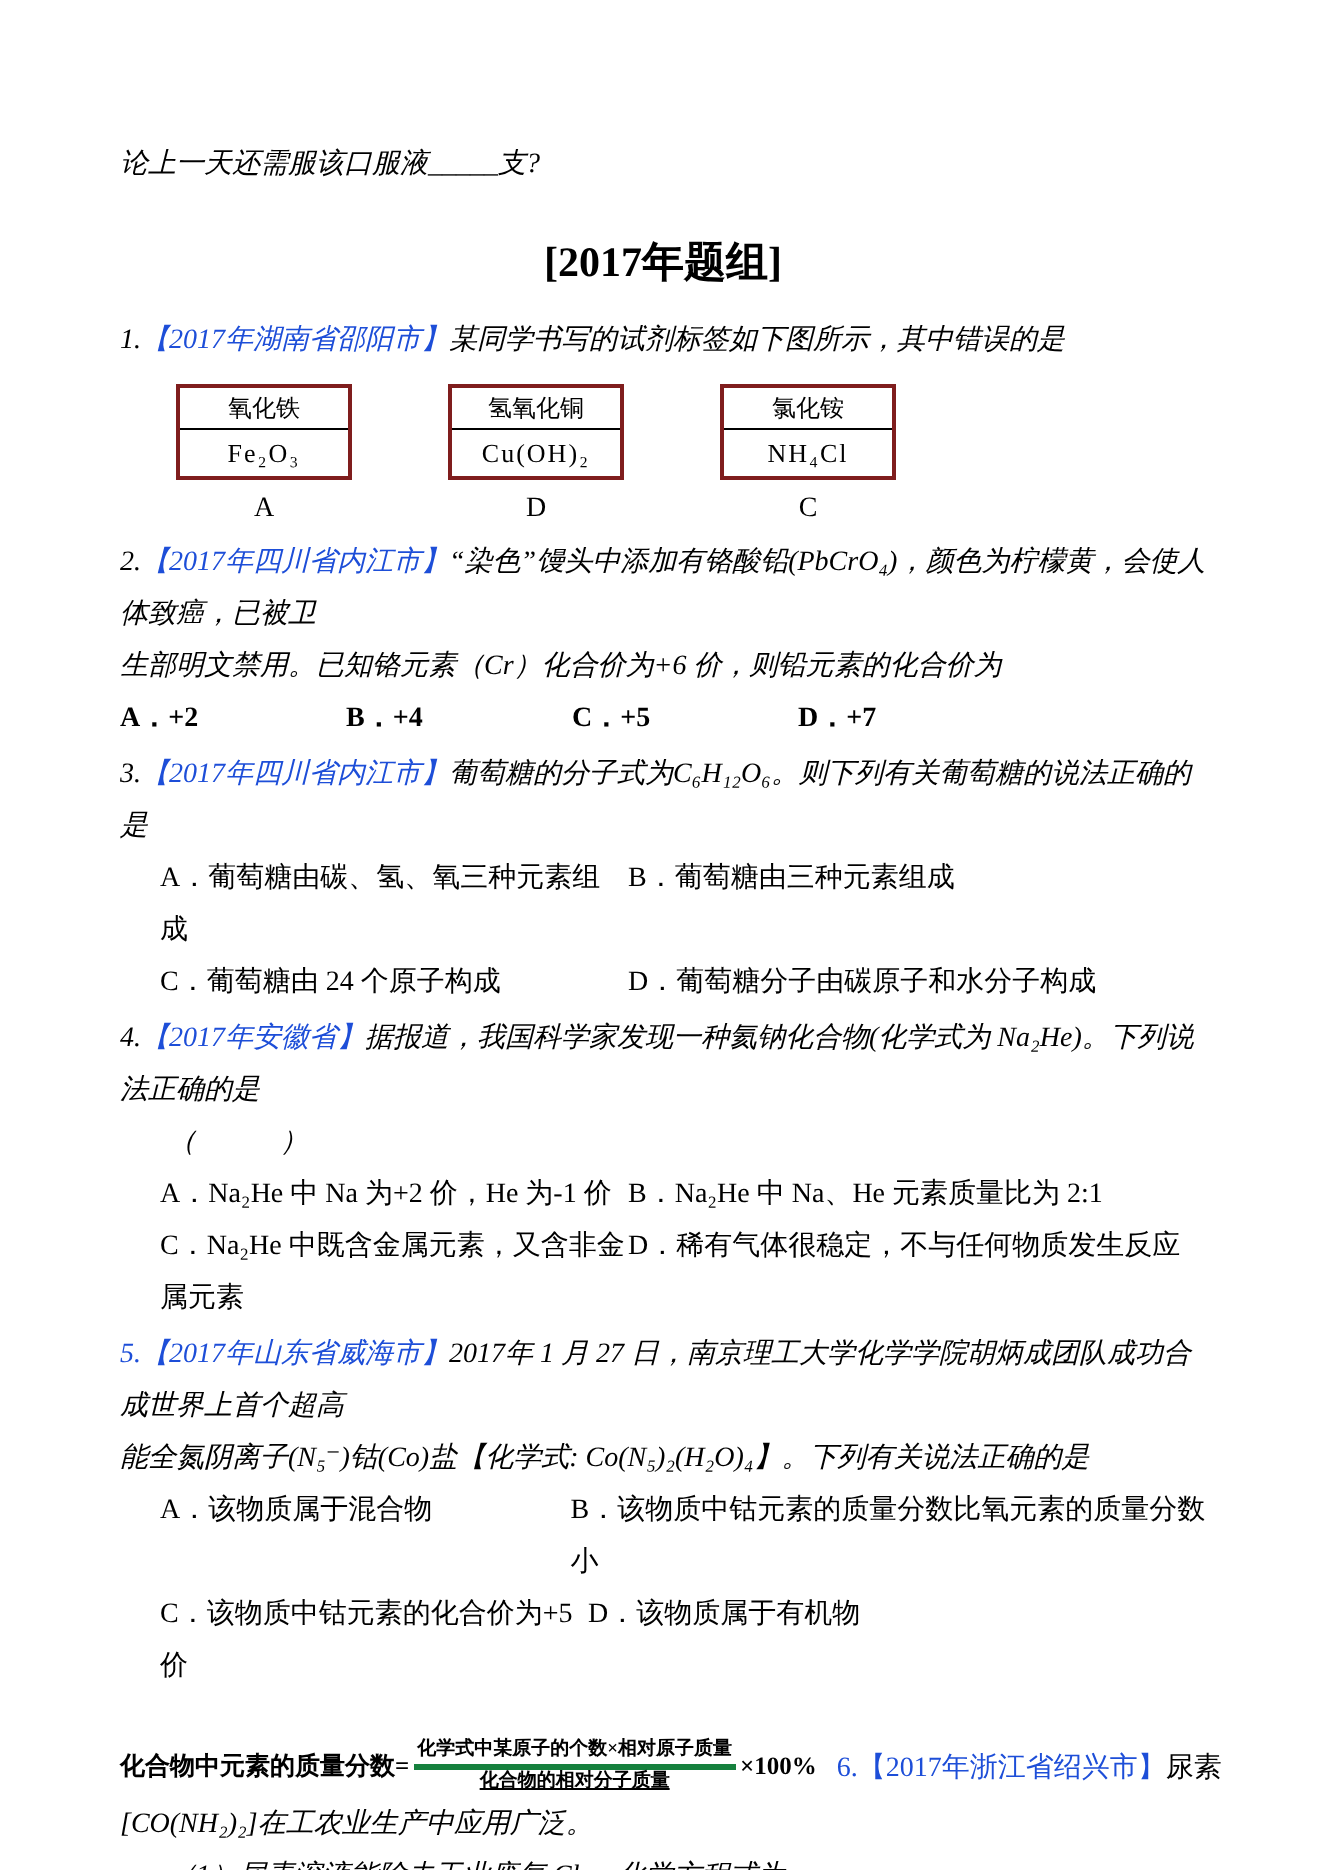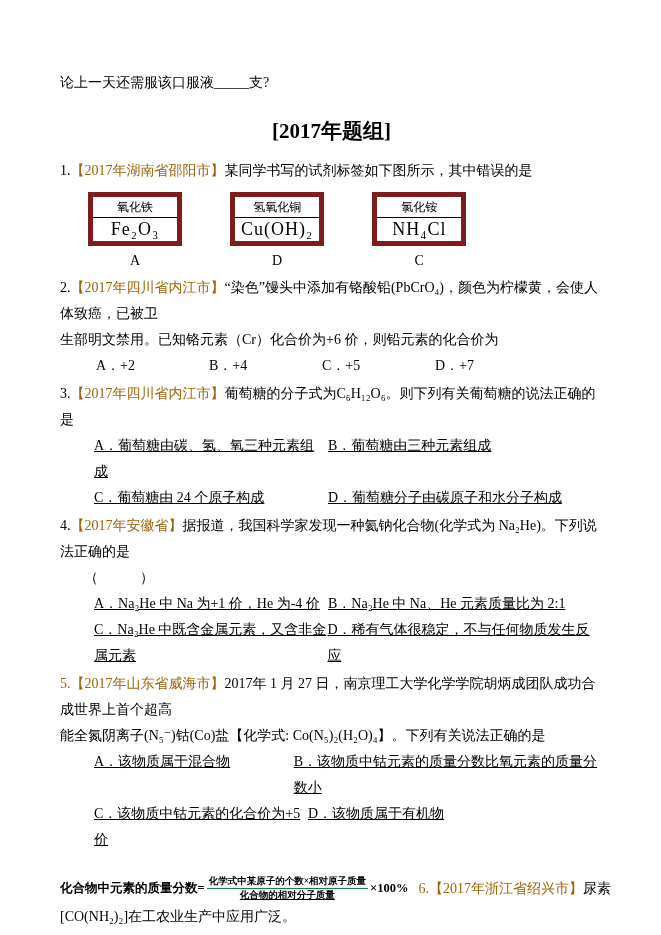--- a/index.html
+++ b/index.html
@@ -2,46 +2,46 @@
 <html><head>
 <meta charset="utf-8">
 <style>
   html,body{margin:0;padding:0;background:#ffffff;}
   body{
     width:661px;height:935px;overflow:hidden;
     font-family:"Liberation Serif","DejaVu Serif",serif;
     color:#000;
   }
   .page{padding:70px 58px 0 60px;font-size:14px;}
-  .line{line-height:26px;}
+  .line{line-height:26px;font-style:italic;}
   .title{
     text-align:center;font-size:21px;font-weight:bold;
     margin:20px 0 12px 0;line-height:30px;
   }
-  .tag{color:#a16207;}
+  .tag{color:#1d4ed8;}
   .qblock{margin-top:2px;}
   
   .boxes{display:flex;gap:48px;margin:8px 0 4px 28px;}
   .boxcol{display:flex;flex-direction:column;align-items:center;gap:5px;}
-  .rbox{border:5px solid #7f1d1d;min-width:84px;text-align:center;background:#fff;}
+  .rbox{border:2px solid #7f1d1d;min-width:84px;text-align:center;background:#fff;}
   .rname{font-size:12px;line-height:19px;padding:1px 6px 0 6px;border-bottom:1px solid #000;}
-  .rformula{font-size:18px;line-height:21px;padding:1px 6px;letter-spacing:1px;}
+  .rformula{font-size:13px;line-height:21px;padding:1px 6px;letter-spacing:1px;}
   .letter{font-size:14px;line-height:20px;}
   
-  .opts4{display:flex;margin-left:36px;line-height:26px;}
+  .opts4{display:flex;line-height:26px;font-weight:bold;}
   .opts4 span{width:113px;}
-  .opts2{display:flex;margin-left:34px;line-height:26px;text-decoration:underline;}
+  .opts2{display:flex;margin-left:20px;line-height:26px;}
   .opts2 .c1{width:234px;}
   .opts2.narrow .c1{width:214px;}
   .indent1{margin-left:24px;}
   
   .formula-row{display:flex;align-items:center;white-space:nowrap;margin-top:22px;line-height:normal;}
   .fbold{font-weight:bold;font-size:12.5px;}
   .frac{display:inline-flex;flex-direction:column;text-align:center;font-size:9.5px;font-weight:bold;line-height:13px;margin:0 2px;}
-  .fnum{border-bottom:1px solid #15803d;padding:0 2px;}
+  .fnum{border-bottom:3px solid #15803d;padding:0 2px;}
   .fden{padding:0 2px;text-decoration:underline;}
   .q6intro{margin-left:10px;font-size:14px;}
 </style>
 </head>
 <body>
 
 <div class="page">
 
   <div class="line">论上一天还需服该口服液_____支?</div>
 
@@ -94,21 +94,21 @@
     <div class="opts2">
       <span class="c1">C．葡萄糖由 24 个原子构成</span>
       <span>D．葡萄糖分子由碳原子和水分子构成</span>
     </div>
   </div>
 
   <div class="qblock">
     <div class="line"><span>4.</span><span class="tag">【2017年安徽省】</span><span>据报道，我国科学家发现一种氦钠化合物(化学式为 Na₂He)。下列说法正确的是</span></div>
     <div class="line indent1">（　　　）</div>
     <div class="opts2">
-      <span class="c1">A．Na₂He 中 Na 为+1 价，He 为-4 价</span>
+      <span class="c1">A．Na₂He 中 Na 为+2 价，He 为-1 价</span>
       <span>B．Na₂He 中 Na、He 元素质量比为 2:1</span>
     </div>
     <div class="opts2">
       <span class="c1">C．Na₂He 中既含金属元素，又含非金属元素</span>
       <span>D．稀有气体很稳定，不与任何物质发生反应</span>
     </div>
   </div>
 
   <div class="qblock">
     <div class="line"><span class="tag">5.</span><span class="tag">【2017年山东省威海市】</span><span>2017年 1 月 27 日，南京理工大学化学学院胡炳成团队成功合成世界上首个超高</span></div>

